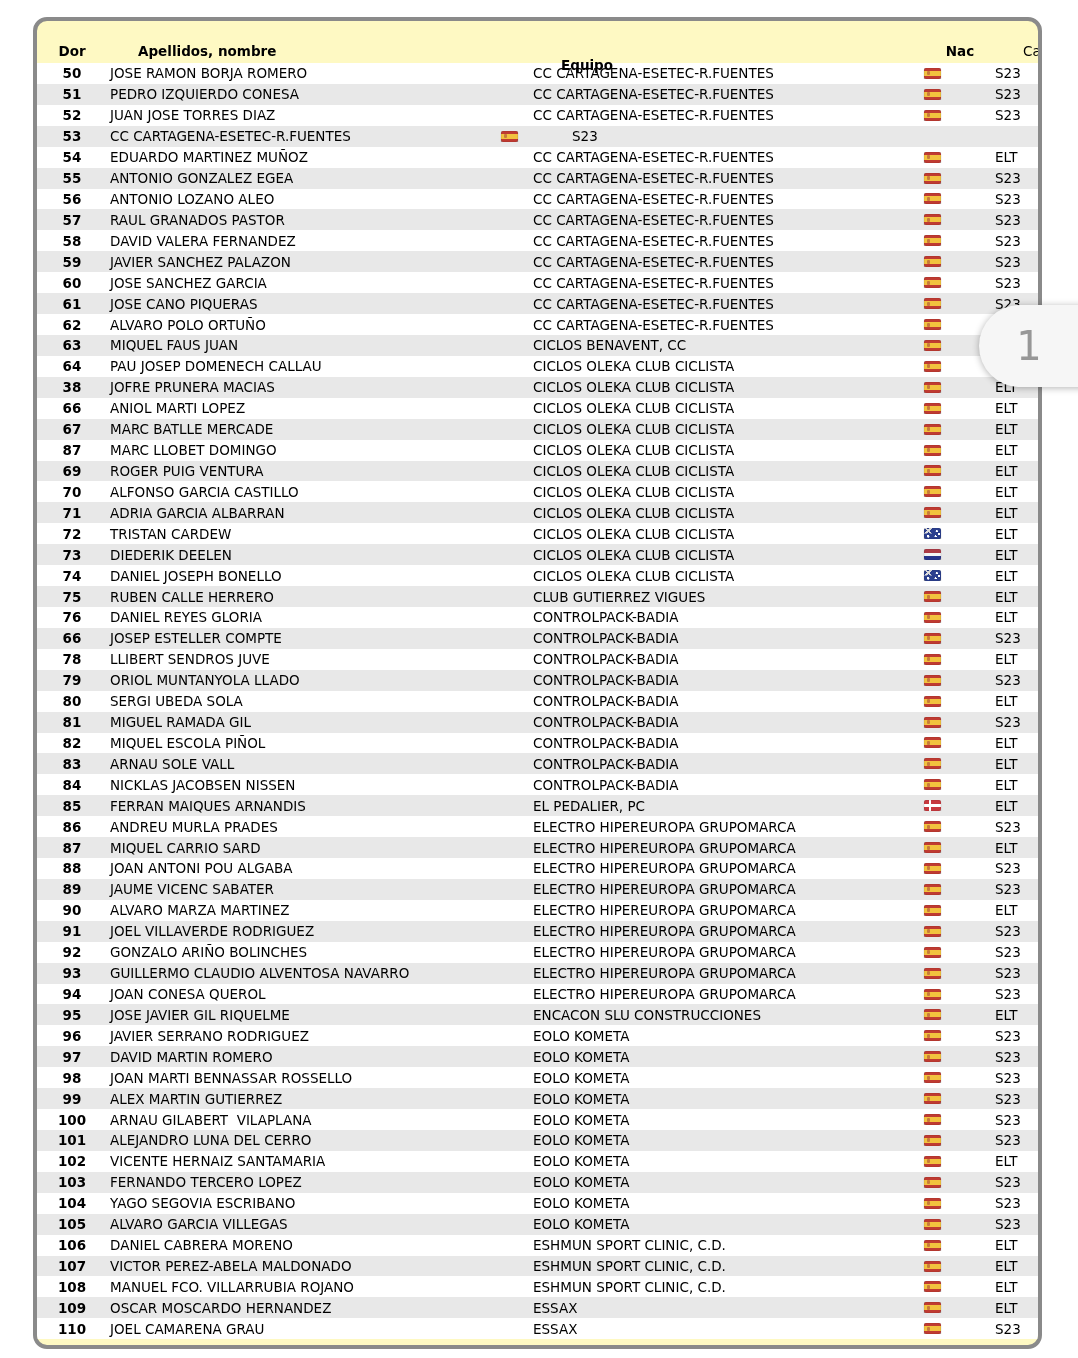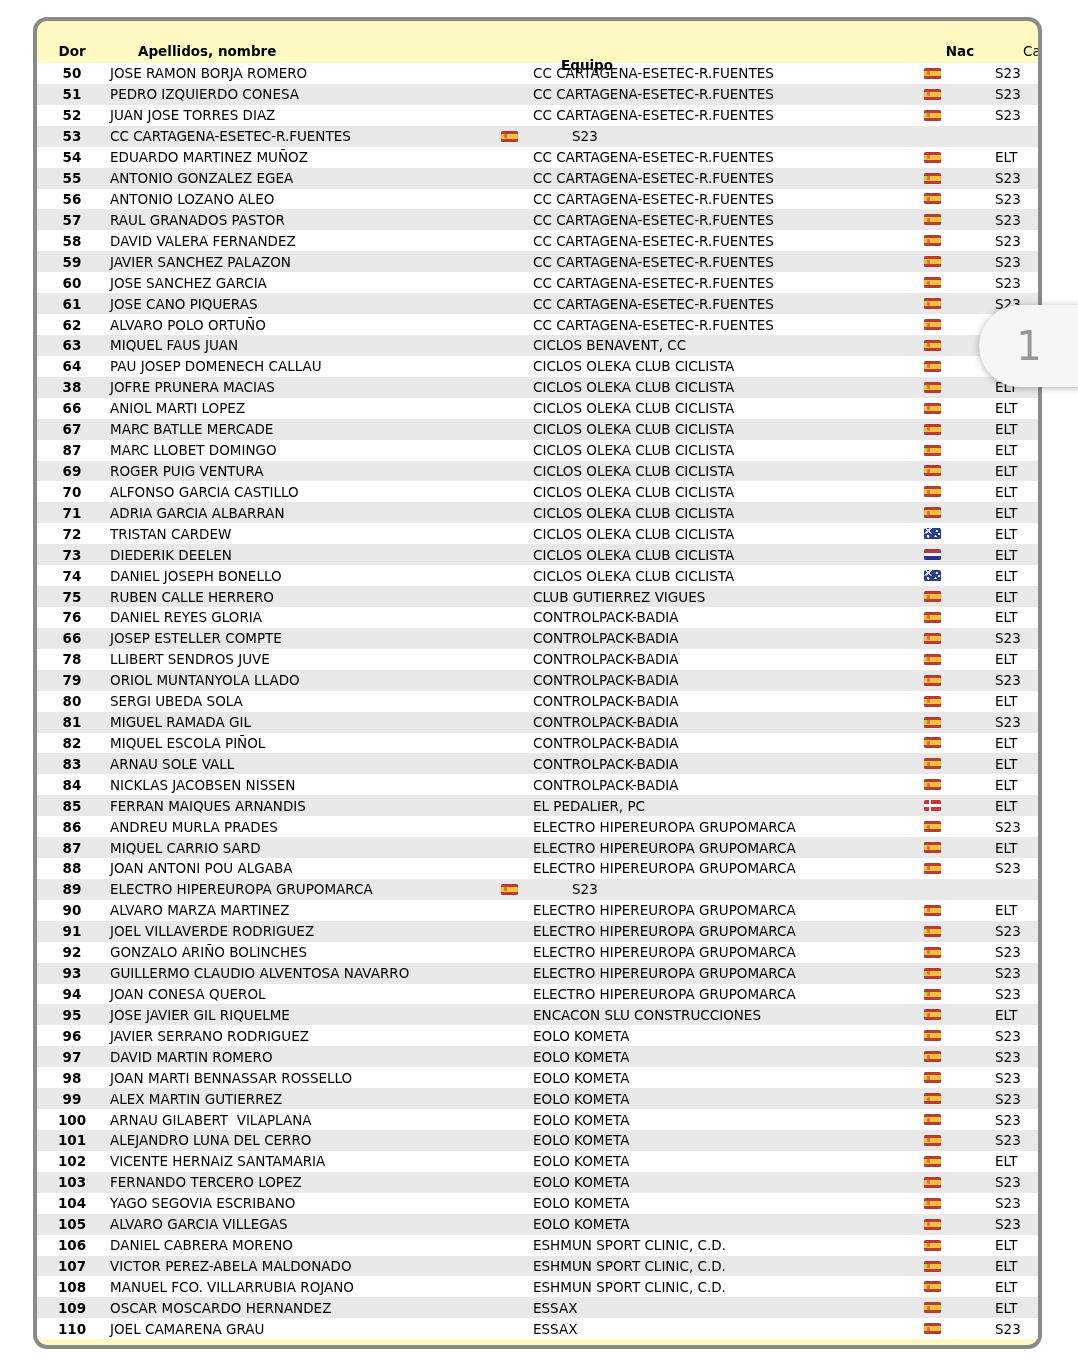--- a/index.html
+++ b/index.html
@@ -375,20 +375,21 @@
           </div>
           <div class="row">
             <div class="c dor">88</div>
             <div class="c name">JOAN ANTONI POU ALGABA</div>
             <div class="c team">ELECTRO HIPEREUROPA GRUPOMARCA</div>
             <div class="c nac"><span class="flag f-ESP"></span></div>
             <div class="c cat">S23</div>
           </div>
           <div class="row stripe">
             <div class="c dor">89</div>
+            <div class="c name">JAUME VICENC SABATER</div>
             <div class="c team">ELECTRO HIPEREUROPA GRUPOMARCA</div>
             <div class="c nac"><span class="flag f-ESP"></span></div>
             <div class="c cat">S23</div>
           </div>
           <div class="row">
             <div class="c dor">90</div>
             <div class="c name">ALVARO MARZA MARTINEZ</div>
             <div class="c team">ELECTRO HIPEREUROPA GRUPOMARCA</div>
             <div class="c nac"><span class="flag f-ESP"></span></div>
             <div class="c cat">ELT</div>

